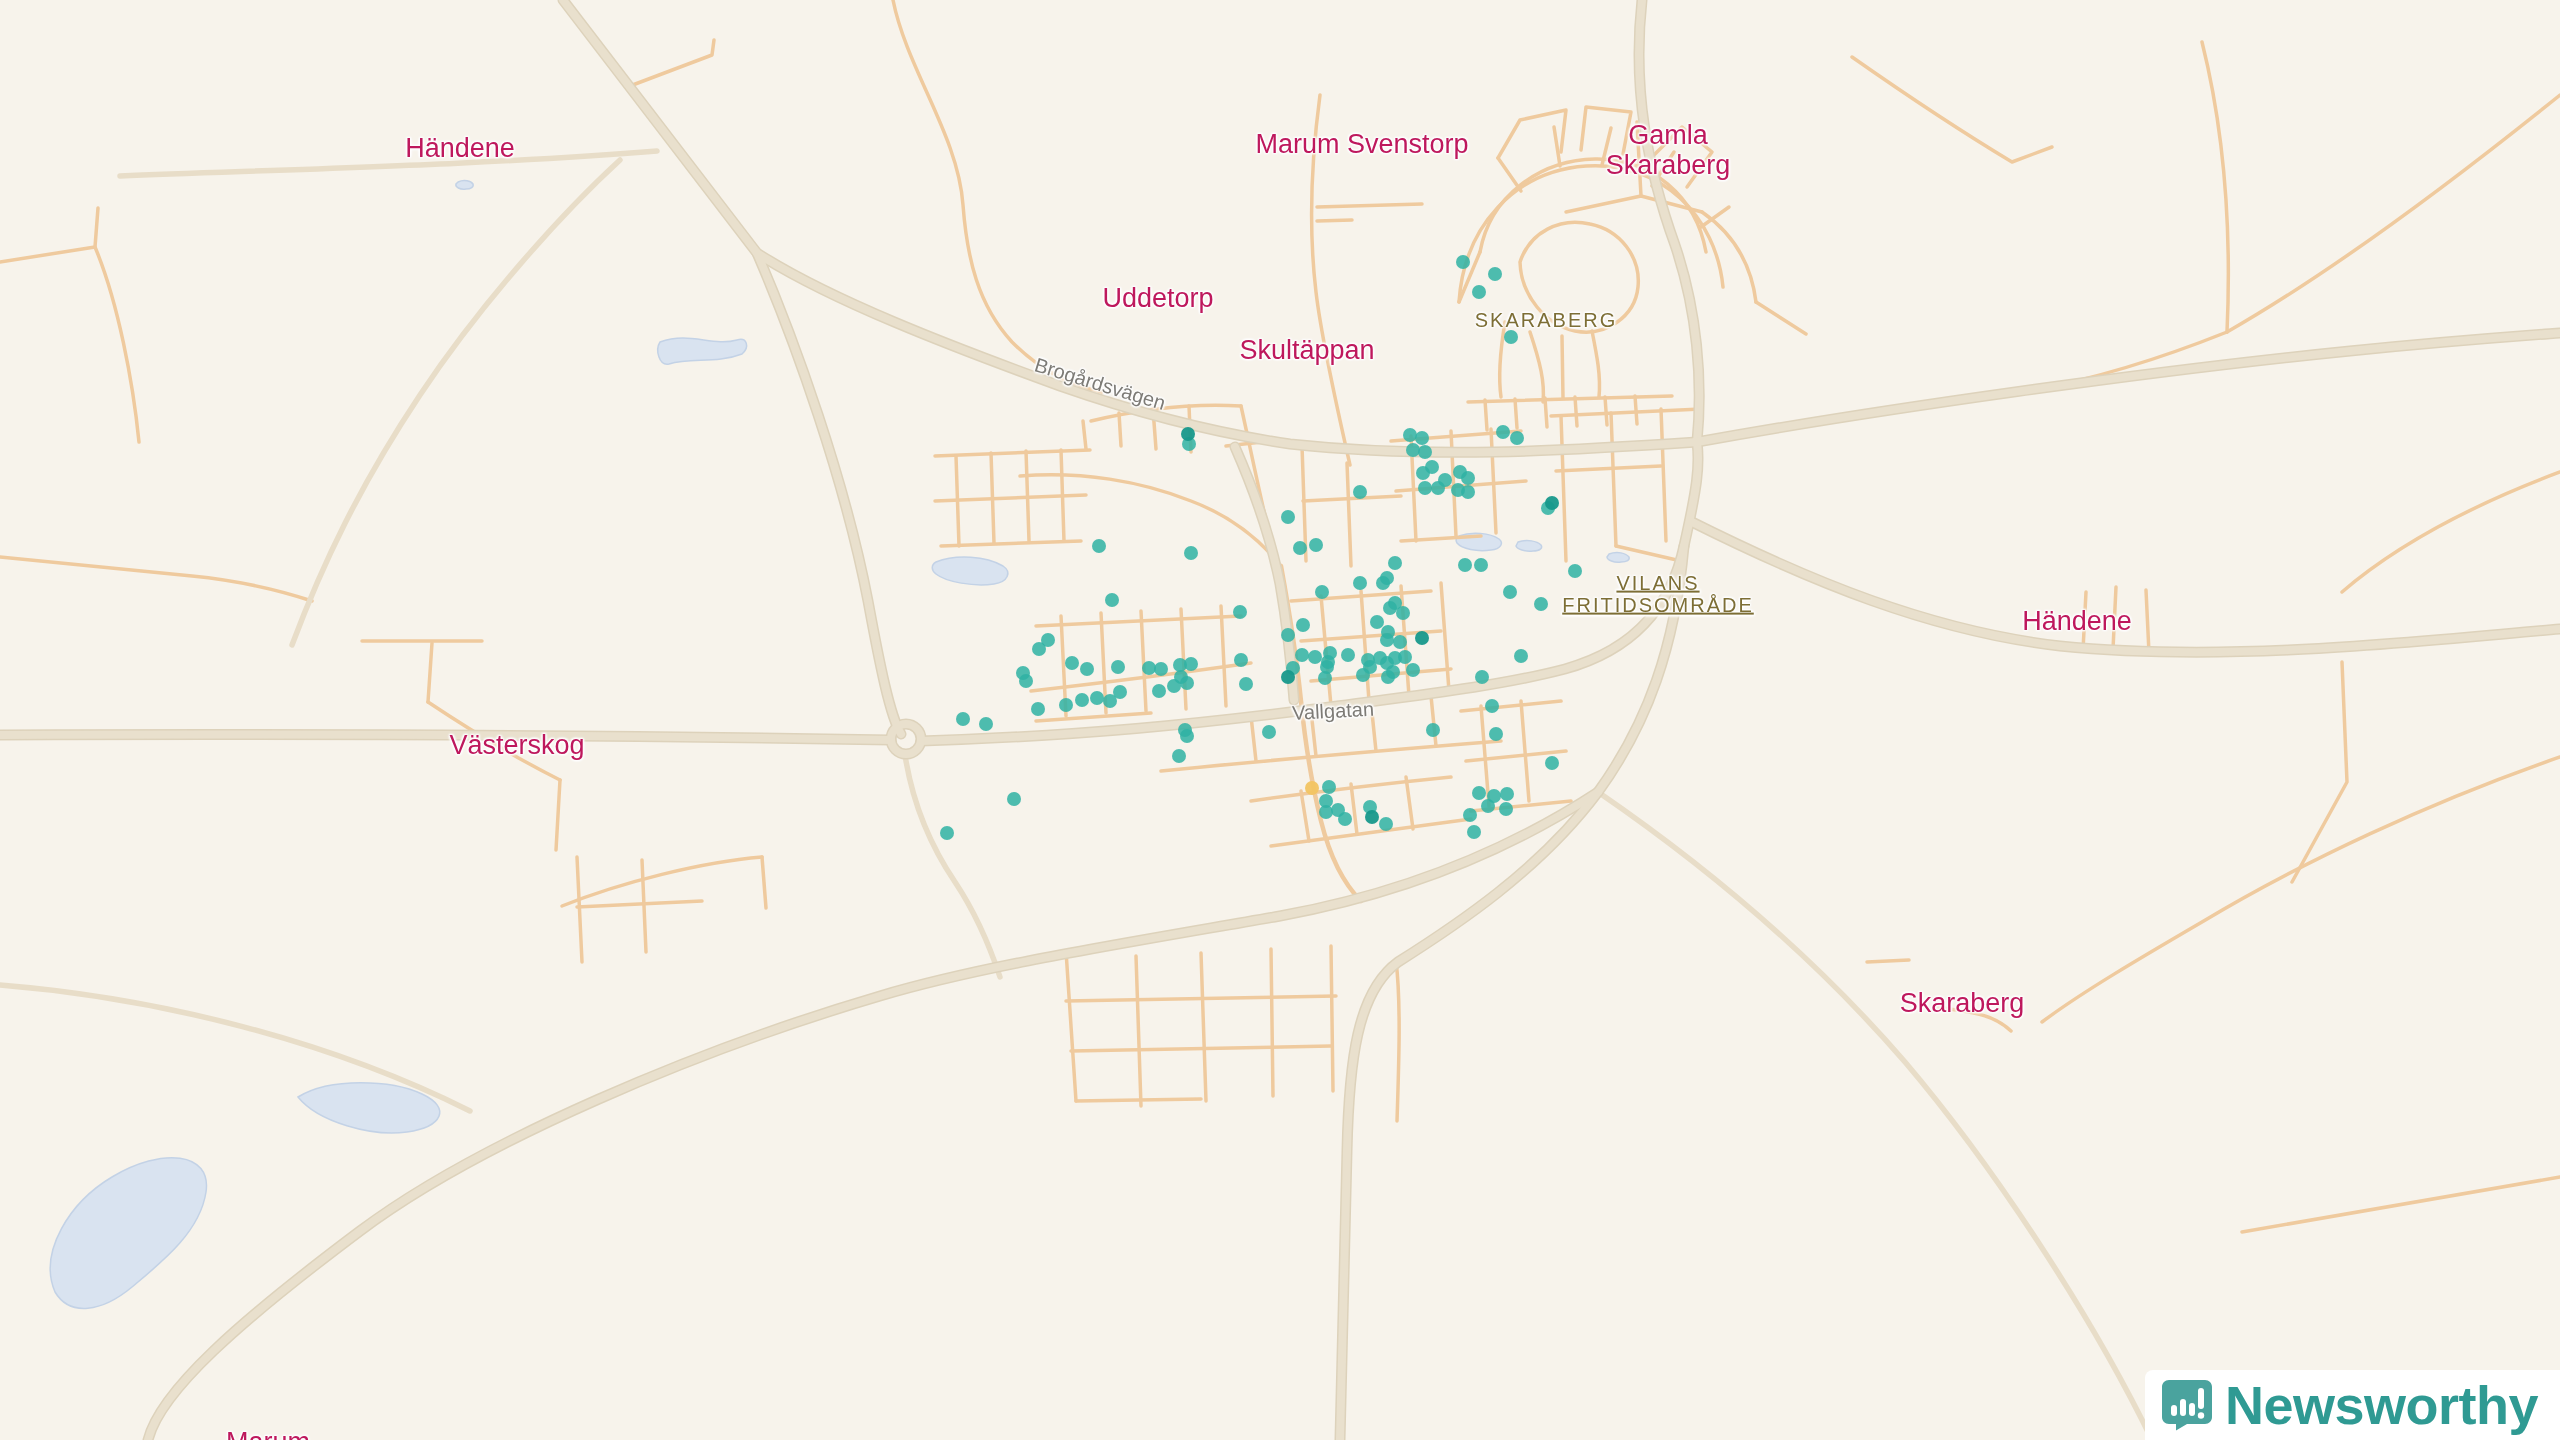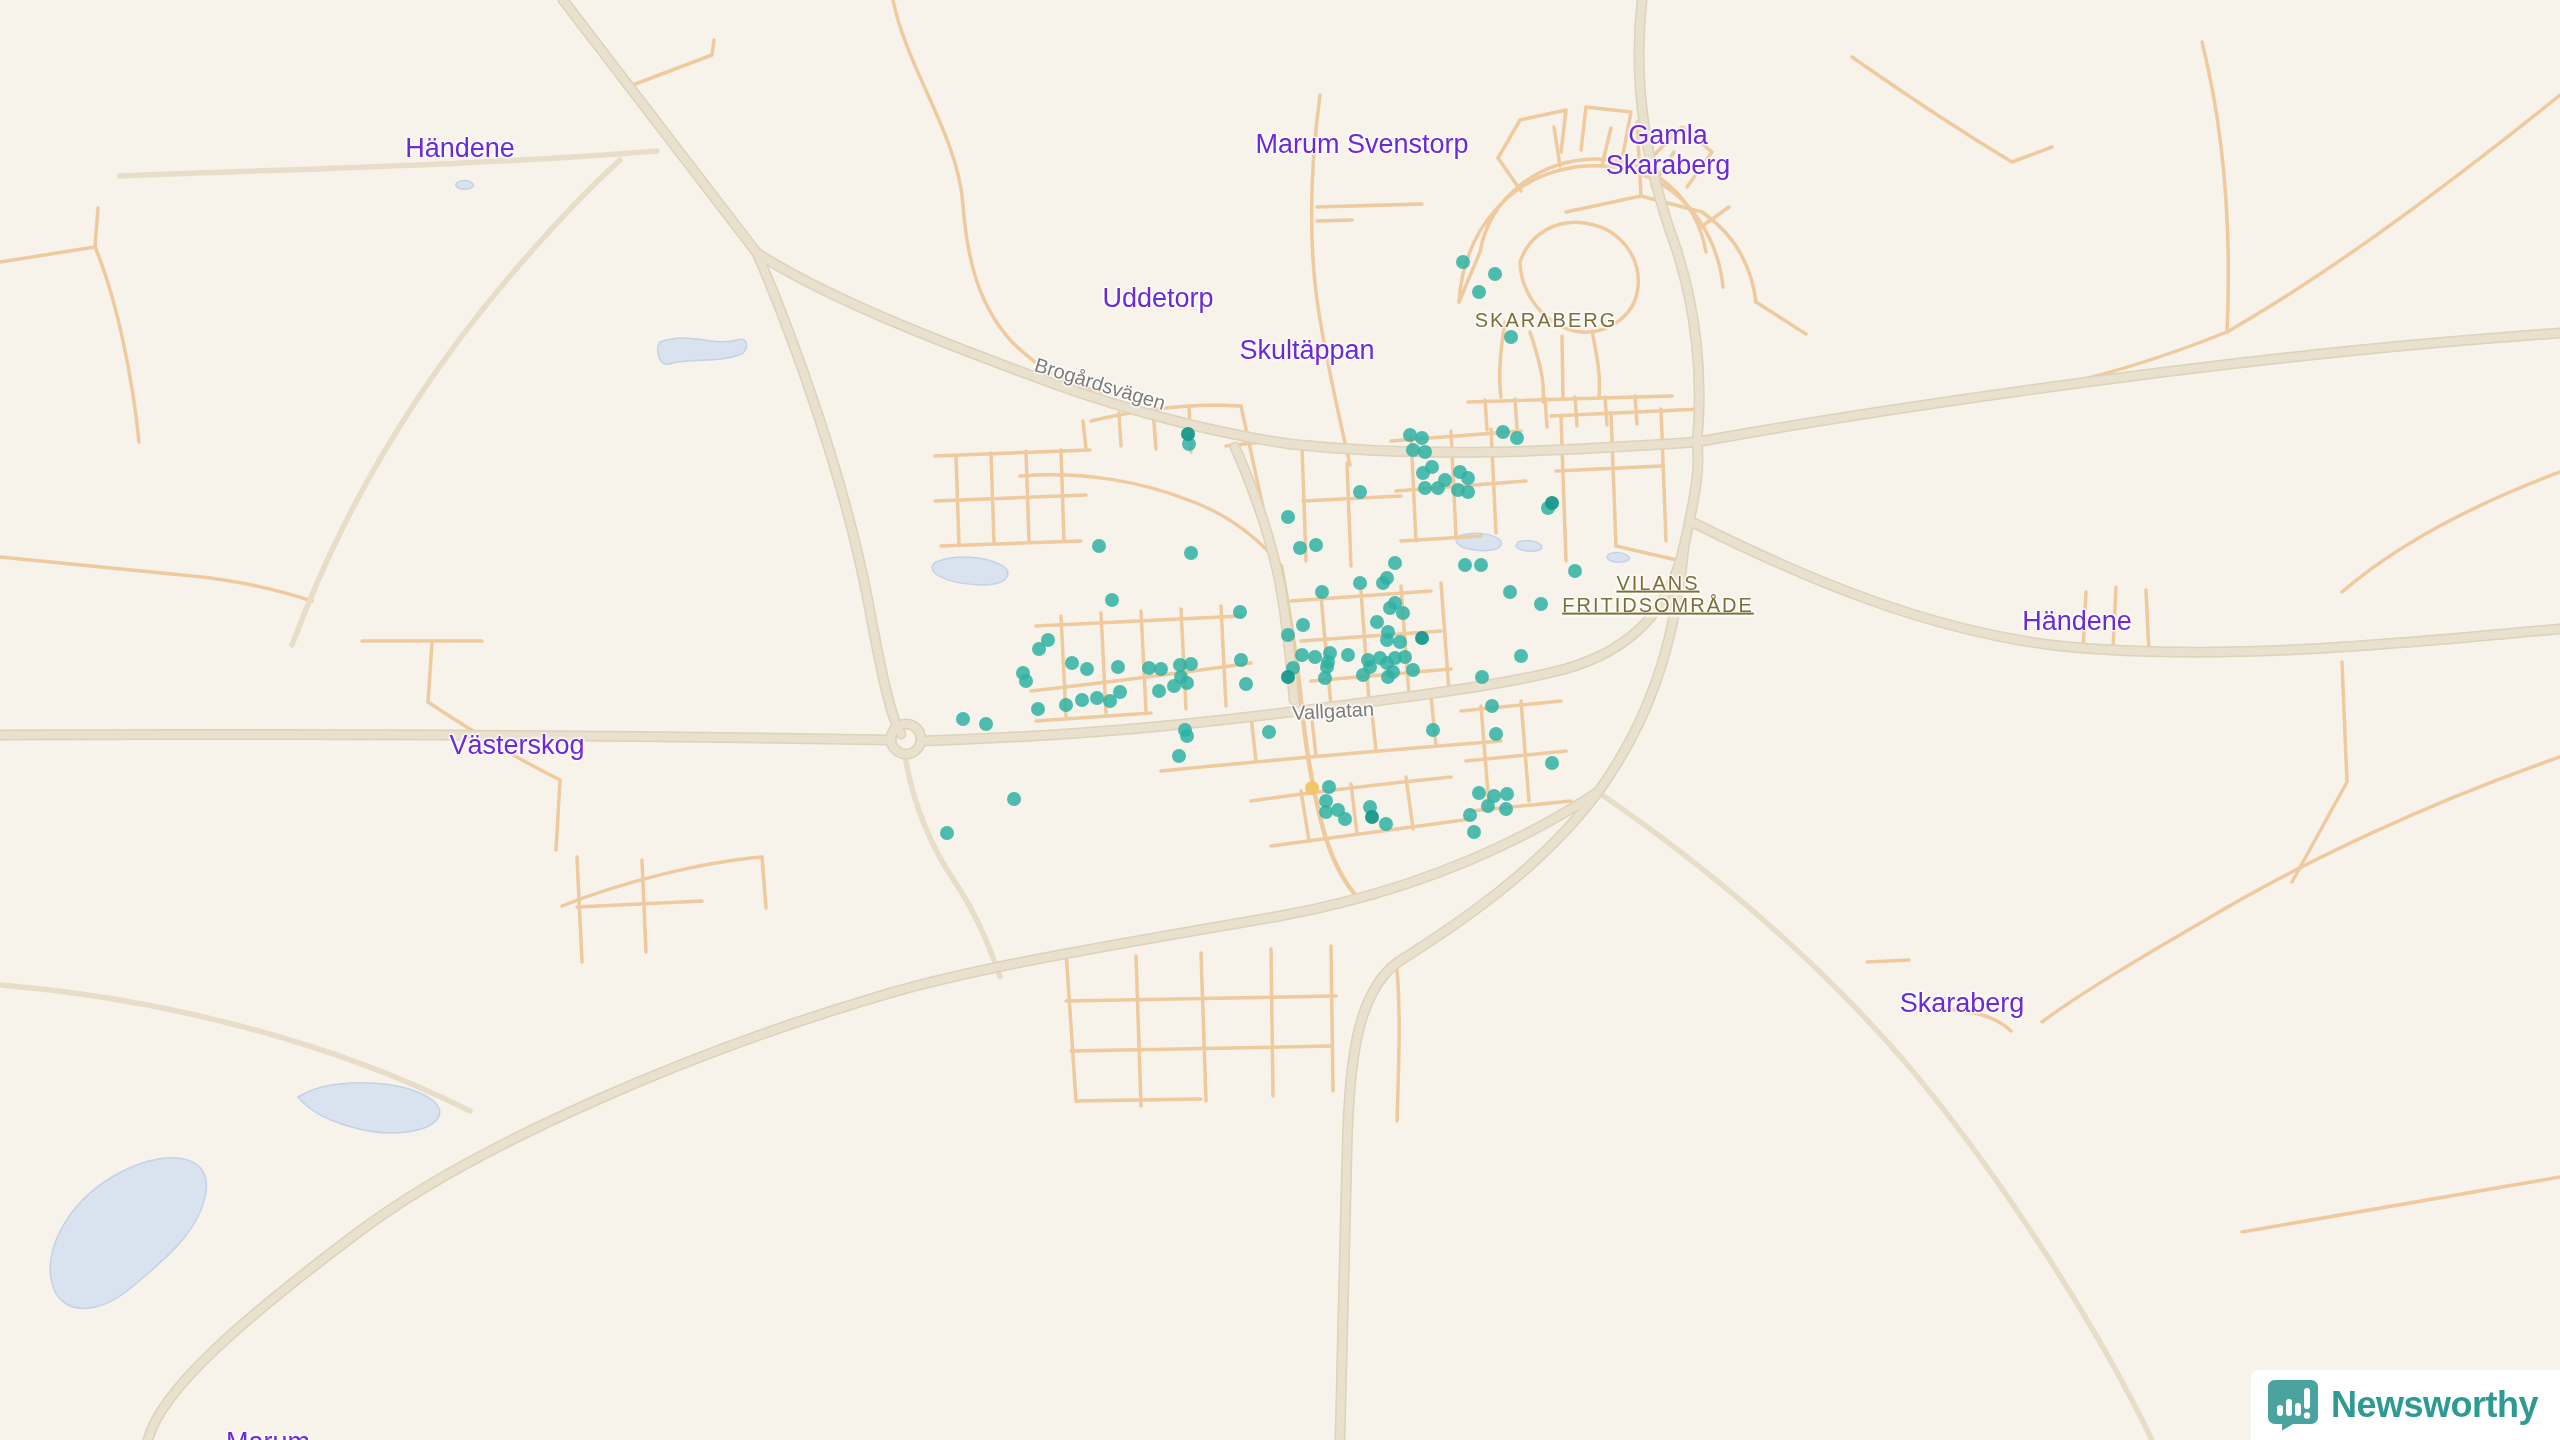--- a/index.html
+++ b/index.html
@@ -3,27 +3,27 @@
 <meta charset="utf-8">
 <style>
   html,body{margin:0;padding:0;background:#f7f3eb;}
   #screen{position:relative;width:2560px;height:1440px;overflow:hidden;
           background:#f7f3eb;font-family:"Liberation Sans",sans-serif;}
   #map-svg{position:absolute;left:0;top:0;width:2560px;height:1440px;}
 
   #labels-layer{position:absolute;left:0;top:0;width:2560px;height:1440px;pointer-events:none;}
   .map-label{position:absolute;white-space:pre;text-align:center;line-height:1.12;
     text-shadow:0 0 2px #fff,0 0 3px #fff,0 0 4px #fff,1px 1px 2px #fff,-1px -1px 2px #fff,1px -1px 2px #fff,-1px 1px 2px #fff;}
-  .map-label.town{font-size:27px;color:#6d28d9;}
+  .map-label.town{font-size:27px;color:#be185d;}
   .map-label.district{font-size:20px;color:#7d6e35;letter-spacing:2px;}
   .map-label.road{font-size:20px;color:#7d7b76;}
 
   #attribution{position:absolute;right:0;bottom:0;height:70px;background:#ffffff;
     border-top-left-radius:8px;display:flex;align-items:center;padding:0 22px 0 16px;gap:12px;}
-  #attribution .brand-text{font-size:36px;font-weight:bold;color:#2f9a93;letter-spacing:-0.5px;}
+  #attribution .brand-text{font-size:54px;font-weight:bold;color:#2f9a93;letter-spacing:-0.5px;}
 </style>
 </head>
 <body>
 
 <div id="screen">
 
   <svg id="map-svg" viewBox="0 0 2560 1440">
 
     <g fill="#d9e3f0" stroke="#c3d2e6" stroke-width="1.5">
       <path d="M55,1292 C38,1252 70,1202 112,1177 C162,1147 212,1152 206,1192 C200,1232 162,1262 132,1287 C102,1312 70,1317 55,1292 Z"></path>

